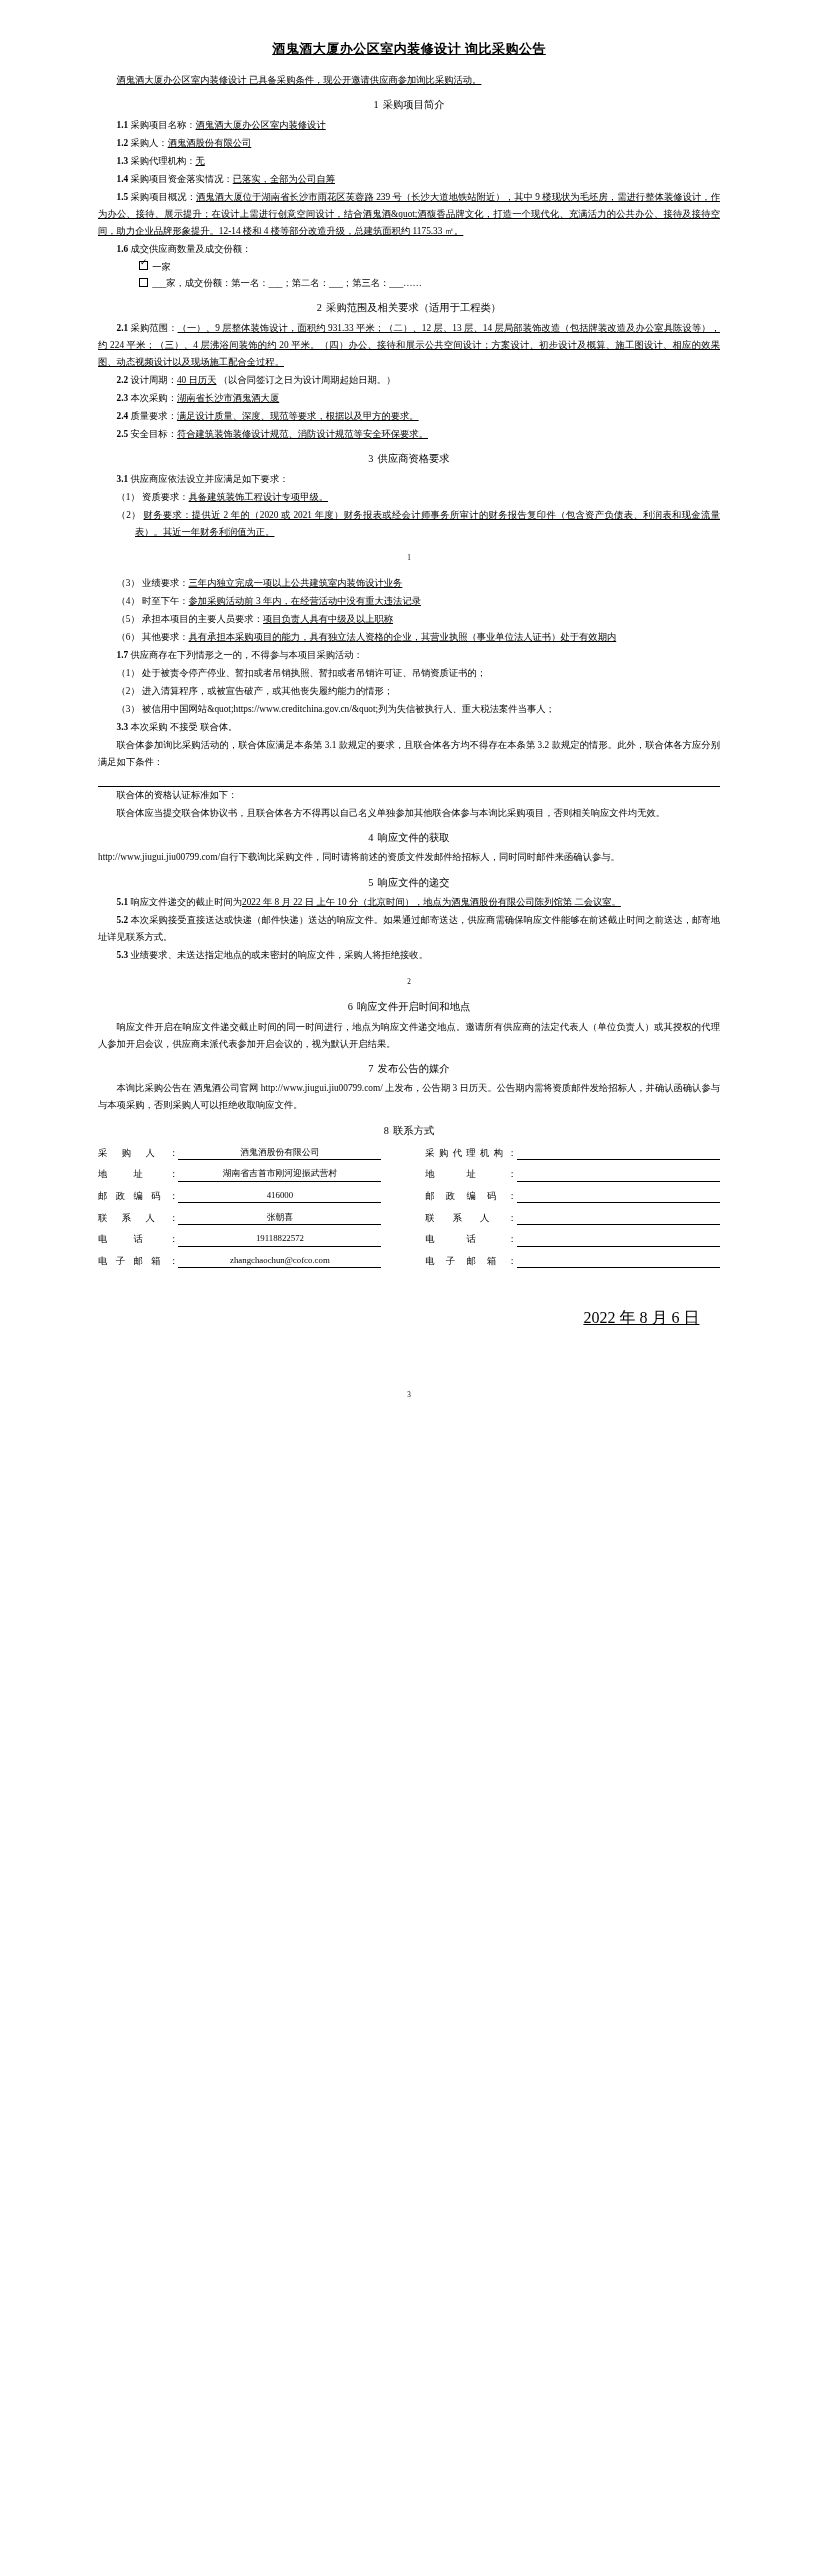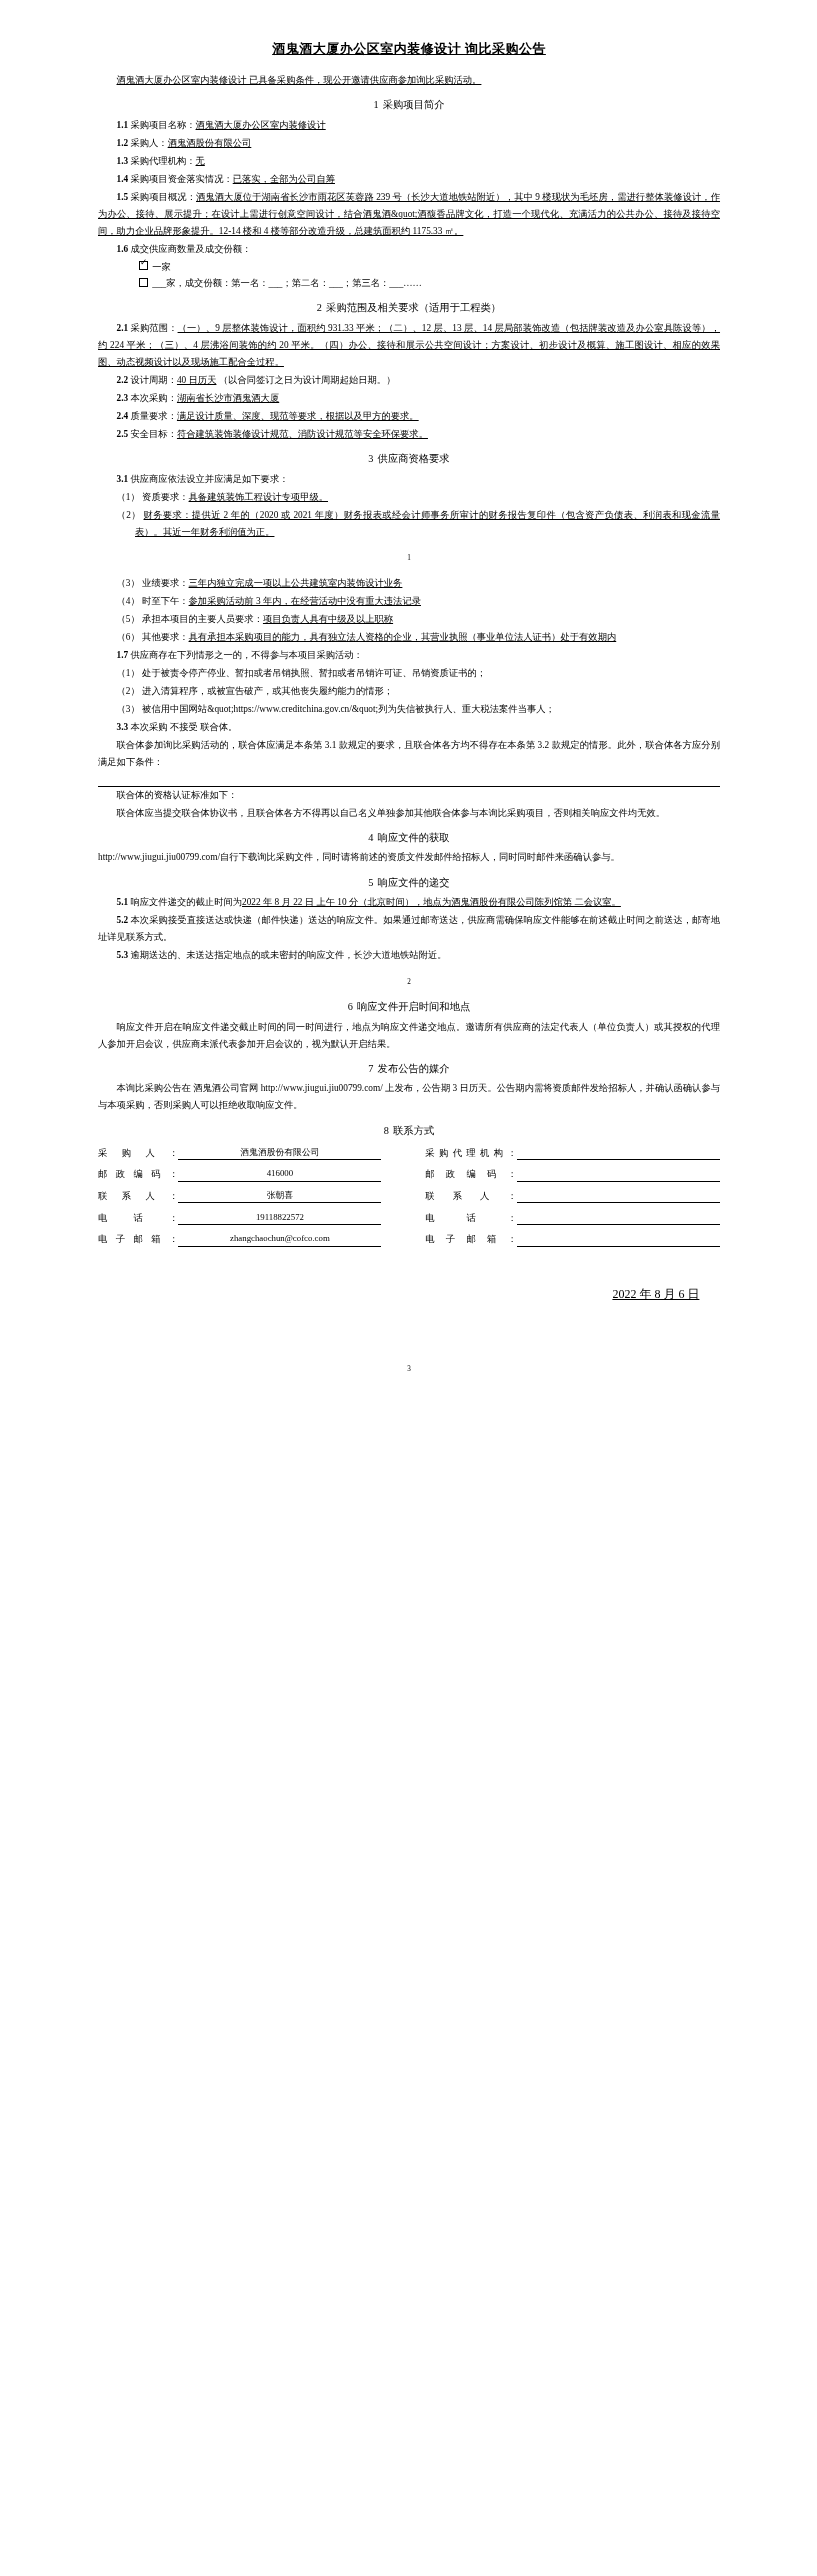--- a/index.html
+++ b/index.html
@@ -122,21 +122,21 @@
     display: block;
     border-bottom: 0.5px solid #000;
     min-height: 13.4px;
     text-align: center;
     font-size: 8.8px;
     line-height: 13.4px;
   }
   td.gap { width: 31px; }
   .date-line {
     text-align: right;
-    font-size: 12px;
+    font-size: 16px;
     margin-top: 36px;
     padding-right: 20.6px;
   }
   .date-line .u { text-decoration: underline; }
   .footer-num {
     text-align: center;
     font-size: 7.2px;
     margin-top: 62px;
   }
   .sectionblock { margin-bottom: 2.1px; }
@@ -300,21 +300,21 @@
     <p class="item ti">
       <b>5.1</b>
       <span>响应文件递交的截止时间为</span><span class="u">2022 年 8 月 22 日 上午 10 分（北京时间），地点为酒鬼酒股份有限公司陈列馆第 二会议室。</span>
     </p>
     <p class="item ti">
       <b>5.2</b>
       <span>本次采购接受直接送达或快递（邮件快递）送达的响应文件。如果通过邮寄送达，供应商需确保响应文件能够在前述截止时间之前送达，邮寄地址详见联系方式。</span>
     </p>
     <p class="item ti">
       <b>5.3</b>
-      <span>逾期送达的、未送达指定地点的或未密封的响应文件，长沙大道地铁站附近。</span>
+      <span>业绩要求、未送达指定地点的或未密封的响应文件，采购人将拒绝接收。</span>
     </p>
   </div>
 
   <div class="pagenum">2</div>
 
   <div class="sectionblock">
     <h2 class="sec">
       <span class="num">6</span><span>响应文件开启时间和地点</span>
     </h2>
     <p class="item ti">
@@ -343,20 +343,31 @@
         <td class="val">
           <span class="line">酒鬼酒股份有限公司</span>
         </td>
         <td class="gap"></td>
         <td class="lbl">采购代理机构：</td>
         <td class="val">
           <span class="line"></span>
         </td>
       </tr>
       <tr>
+        <td class="lbl">地址：</td>
+        <td class="val">
+              <span class="line">湖南省吉首市刚河迎振武营村</span>
+            </td>
+        <td class="gap"></td>
+        <td class="lbl">地址：</td>
+        <td class="val">
+              <span class="line"></span>
+            </td>
+      </tr>
+      <tr>
         <td class="lbl">邮政编码：</td>
         <td class="val">
               <span class="line">416000</span>
             </td>
         <td class="gap"></td>
         <td class="lbl">邮政编码：</td>
         <td class="val">
               <span class="line"></span>
             </td>
       </tr>

